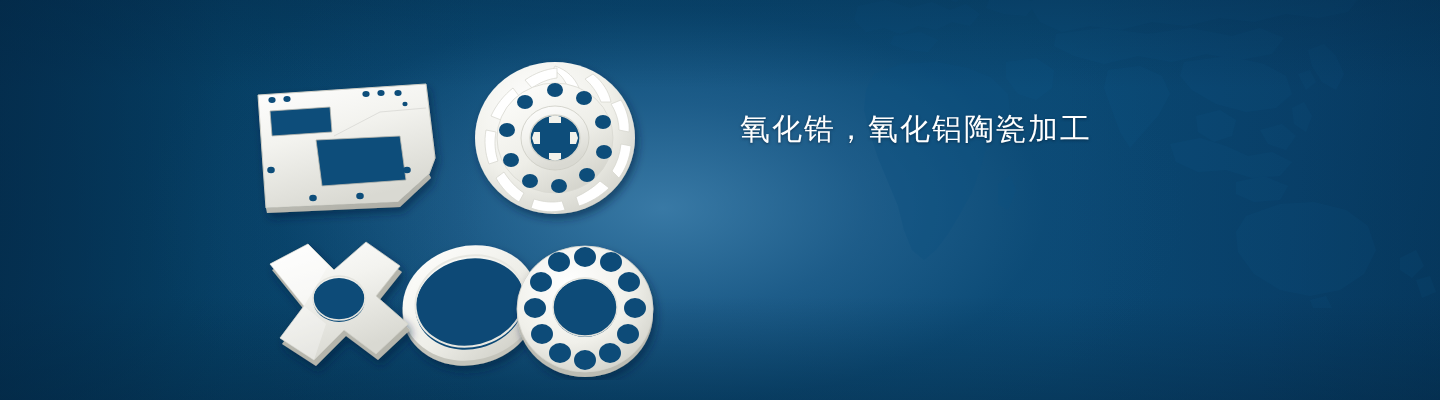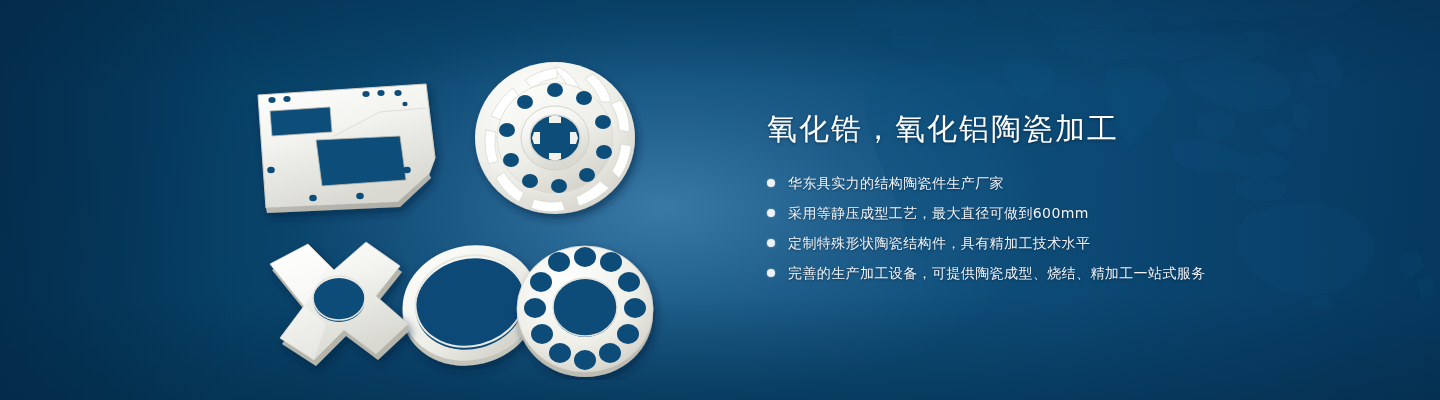--- a/index.html
+++ b/index.html
@@ -38,21 +38,21 @@
     left:840px; top:-22px;
     width:640px; height:330px;
     opacity:.38;
   }
   .worldmap svg{display:block;width:100%;height:100%;}
   .worldmap path{ fill:#0d5180; }
 
   
   .copy{
     position:absolute;
-    left:767px; top:108px;
+    left:740px; top:108px;
     width:620px;
   }
   .headline{
     color:#ffffff;
     font-size:30px;
     line-height:42px;
     letter-spacing:2px;
     font-weight:400;
     margin:0 0 22px 0;
     text-shadow:0 1px 3px rgba(0,20,40,.55);
@@ -287,33 +287,15 @@
 
         <ellipse cx="70" cy="70" rx="32" ry="29" fill="#0d4b78"></ellipse>
         <ellipse cx="70" cy="69" rx="32" ry="29" fill="none" stroke="#e2e2db" stroke-width="1.4"></ellipse>
       </g>
     </svg>
   </div>
 
   <div class="copy">
     <h1 class="headline">氧化锆，氧化铝陶瓷加工</h1>
 
-    <ul class="bullets">
-      <li>
-        <span class="dot"></span>
-        <span class="btxt">华东具实力的结构陶瓷件生产厂家</span>
-      </li>
-      <li>
-        <span class="dot"></span>
-        <span class="btxt">采用等静压成型工艺，最大直径可做到600mm</span>
-      </li>
-      <li>
-        <span class="dot"></span>
-        <span class="btxt">定制特殊形状陶瓷结构件，具有精加工技术水平</span>
-      </li>
-      <li>
-        <span class="dot"></span>
-        <span class="btxt">完善的生产加工设备，可提供陶瓷成型、烧结、精加工一站式服务</span>
-      </li>
-    </ul>
   </div>
 
 </div>
 
 </body></html>

